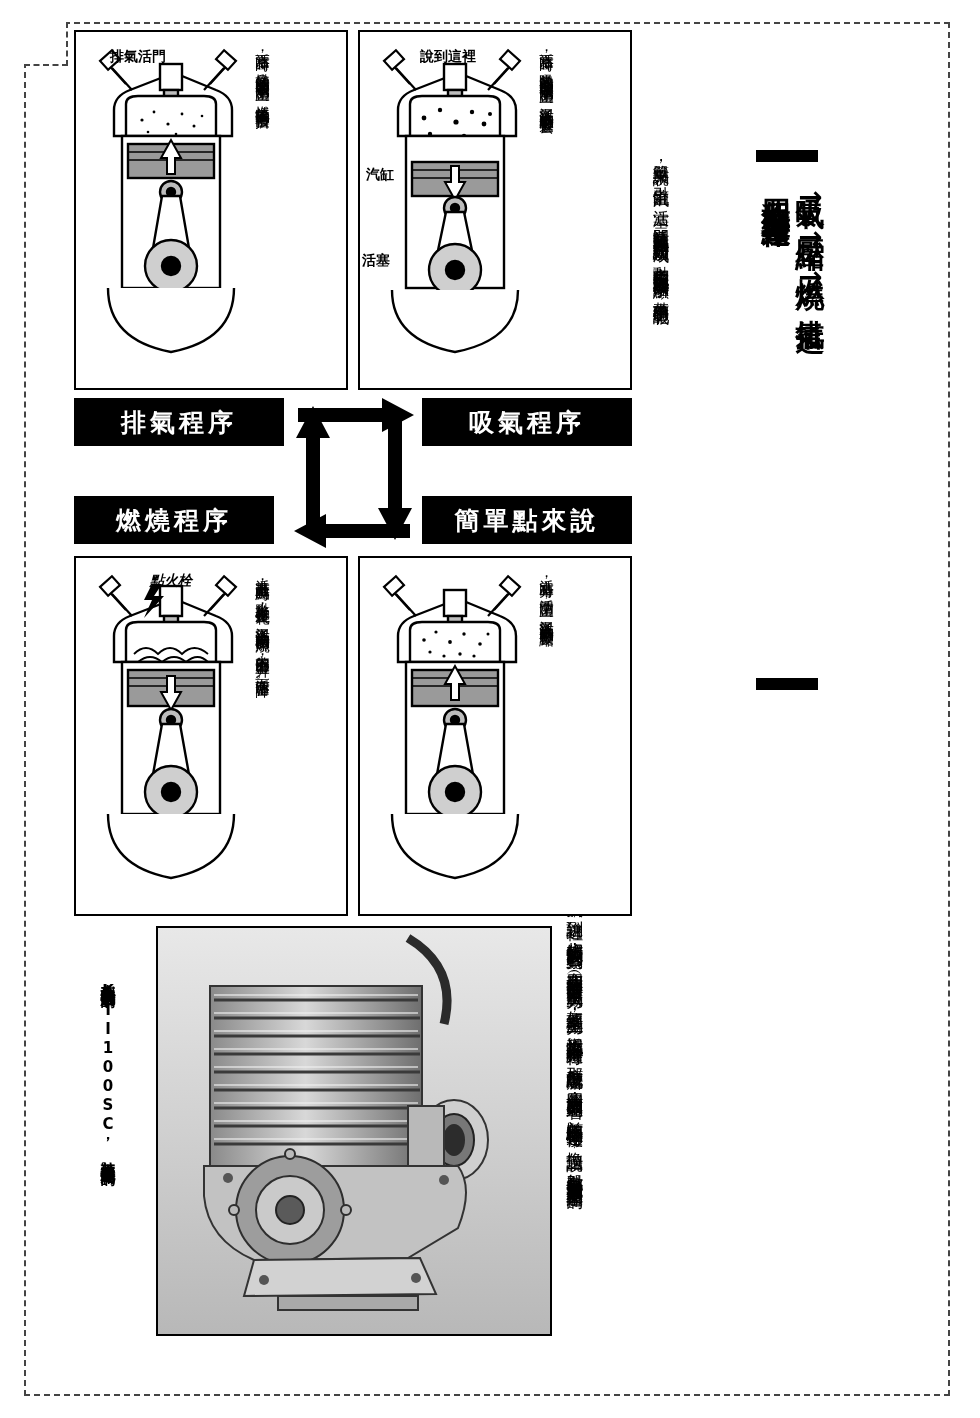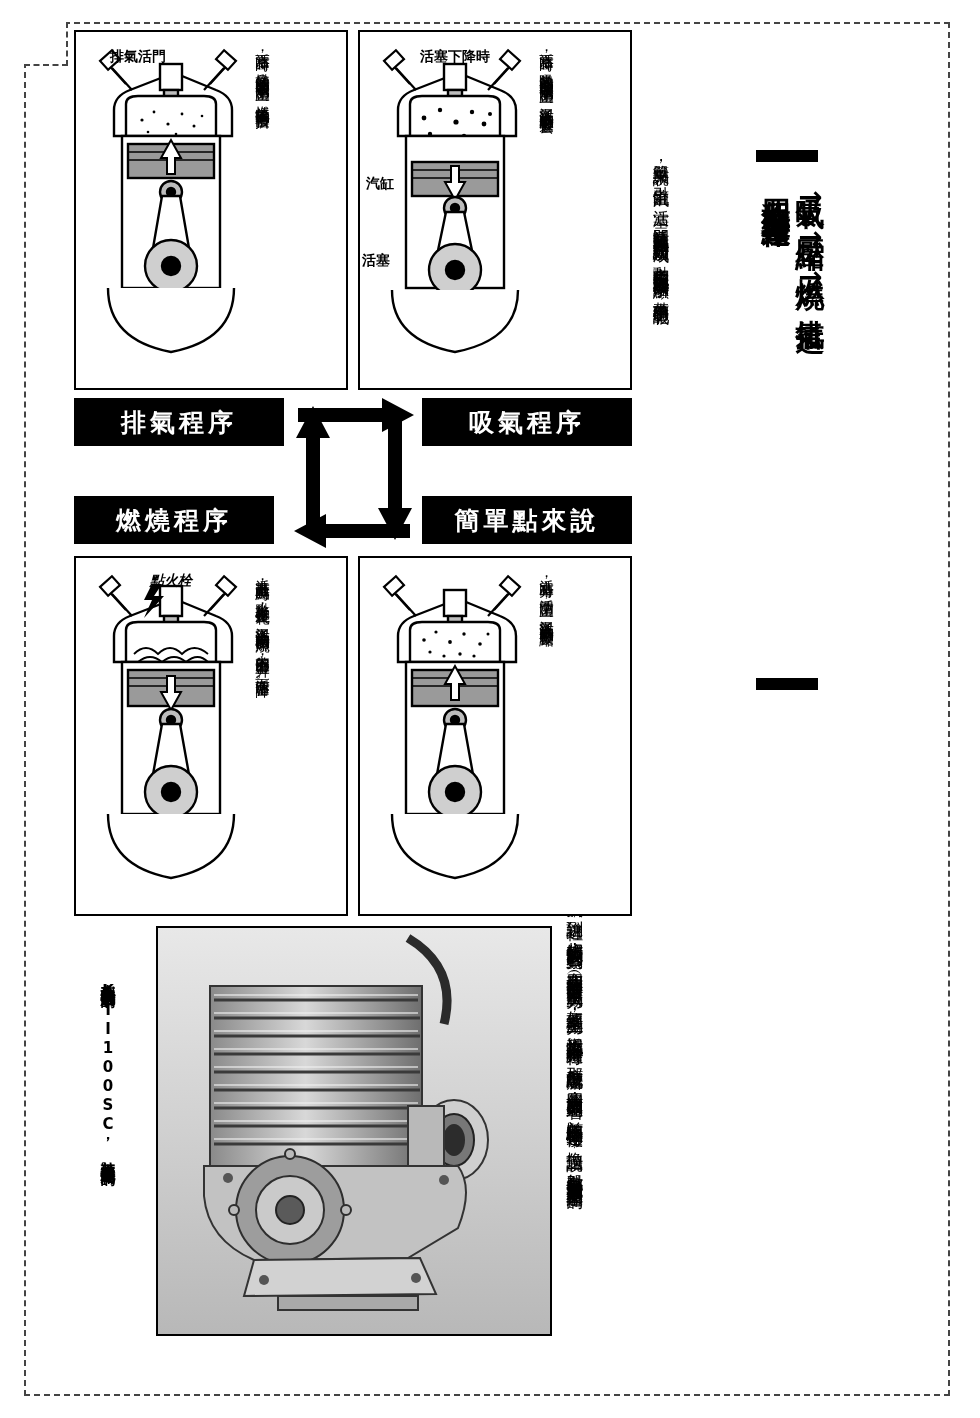--- a/index.html
+++ b/index.html
@@ -189,22 +189,22 @@
           <polygon points="89,160 99,142 93,142 93,126 85,126 85,142 79,142" fill="#fff" stroke="#000" stroke-width="2"></polygon>
           <circle cx="89" cy="168" r="11" fill="#bdbdbd"></circle>
           <circle cx="89" cy="168" r="4" fill="#000"></circle>
           <path d="M80 172 L70 220 Q66 236 80 242 L98 242 Q112 236 108 220 L98 172 Z" fill="#fff"></path>
           <circle cx="89" cy="230" r="26" fill="#cfcfcf"></circle>
           <circle cx="89" cy="230" r="9" fill="#000"></circle>
           <path d="M26 250 Q26 300 89 312 Q152 300 152 250" fill="#fff"></path>
         </g>
       </svg>
     </div>
-    <div class="lbl" style="left:60px;top:16px;">活塞下降時</div>
-    <div class="lbl" style="left:6px;top:143px;">汽缸</div>
+    <div class="lbl" style="left:60px;top:16px;">說到這裡</div>
+    <div class="lbl" style="left:6px;top:134px;">汽缸</div>
     <div class="lbl" style="left:2px;top:220px;">活塞</div>
     <div class="caption">
       <div class="vtext">活塞下降時，吸氣的活門便會開啓（排氣活門會閉上），混雜了汽油的空氣會被吸進去。</div>
     </div>
   </div>
 
   <div class="panel p-bl">
     <div class="art">
       <svg viewBox="0 0 178 344" width="178" height="344" xmlns="http://www.w3.org/2000/svg">
         <g fill="none" stroke="#000" stroke-width="2.4">

